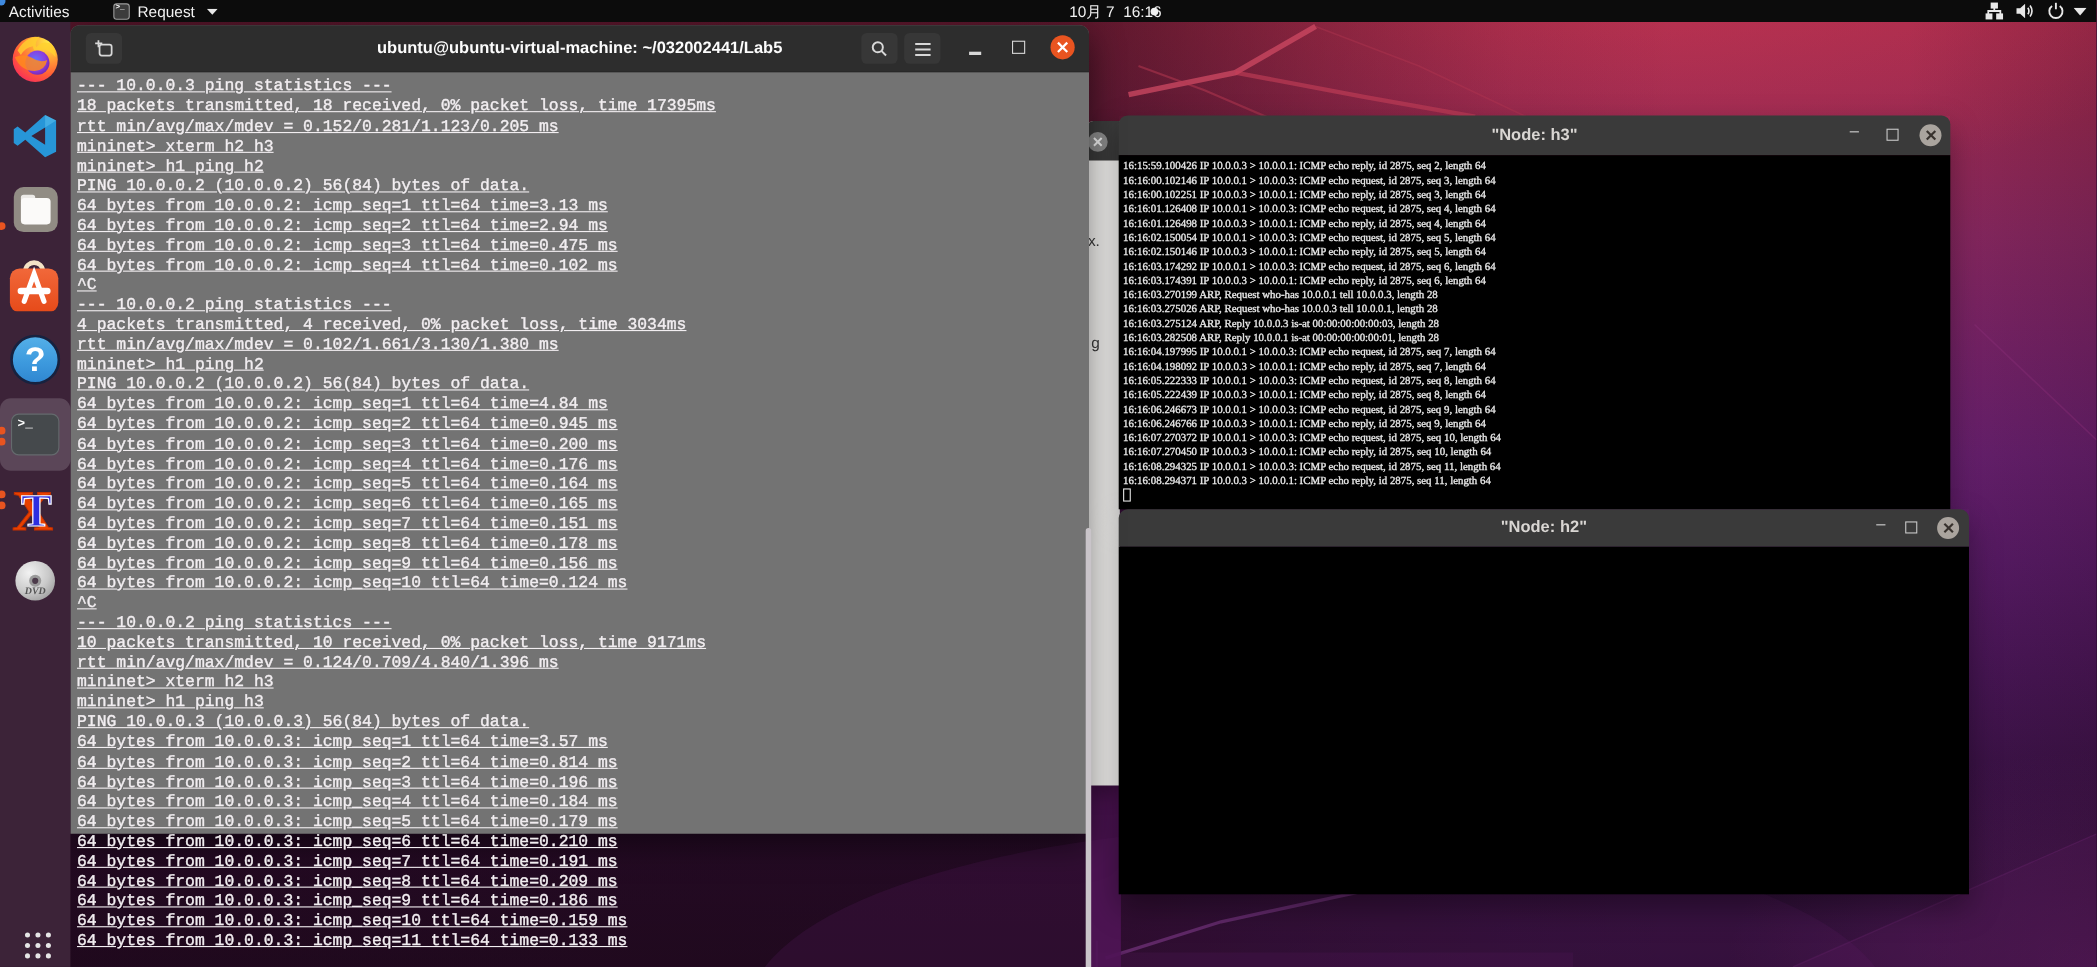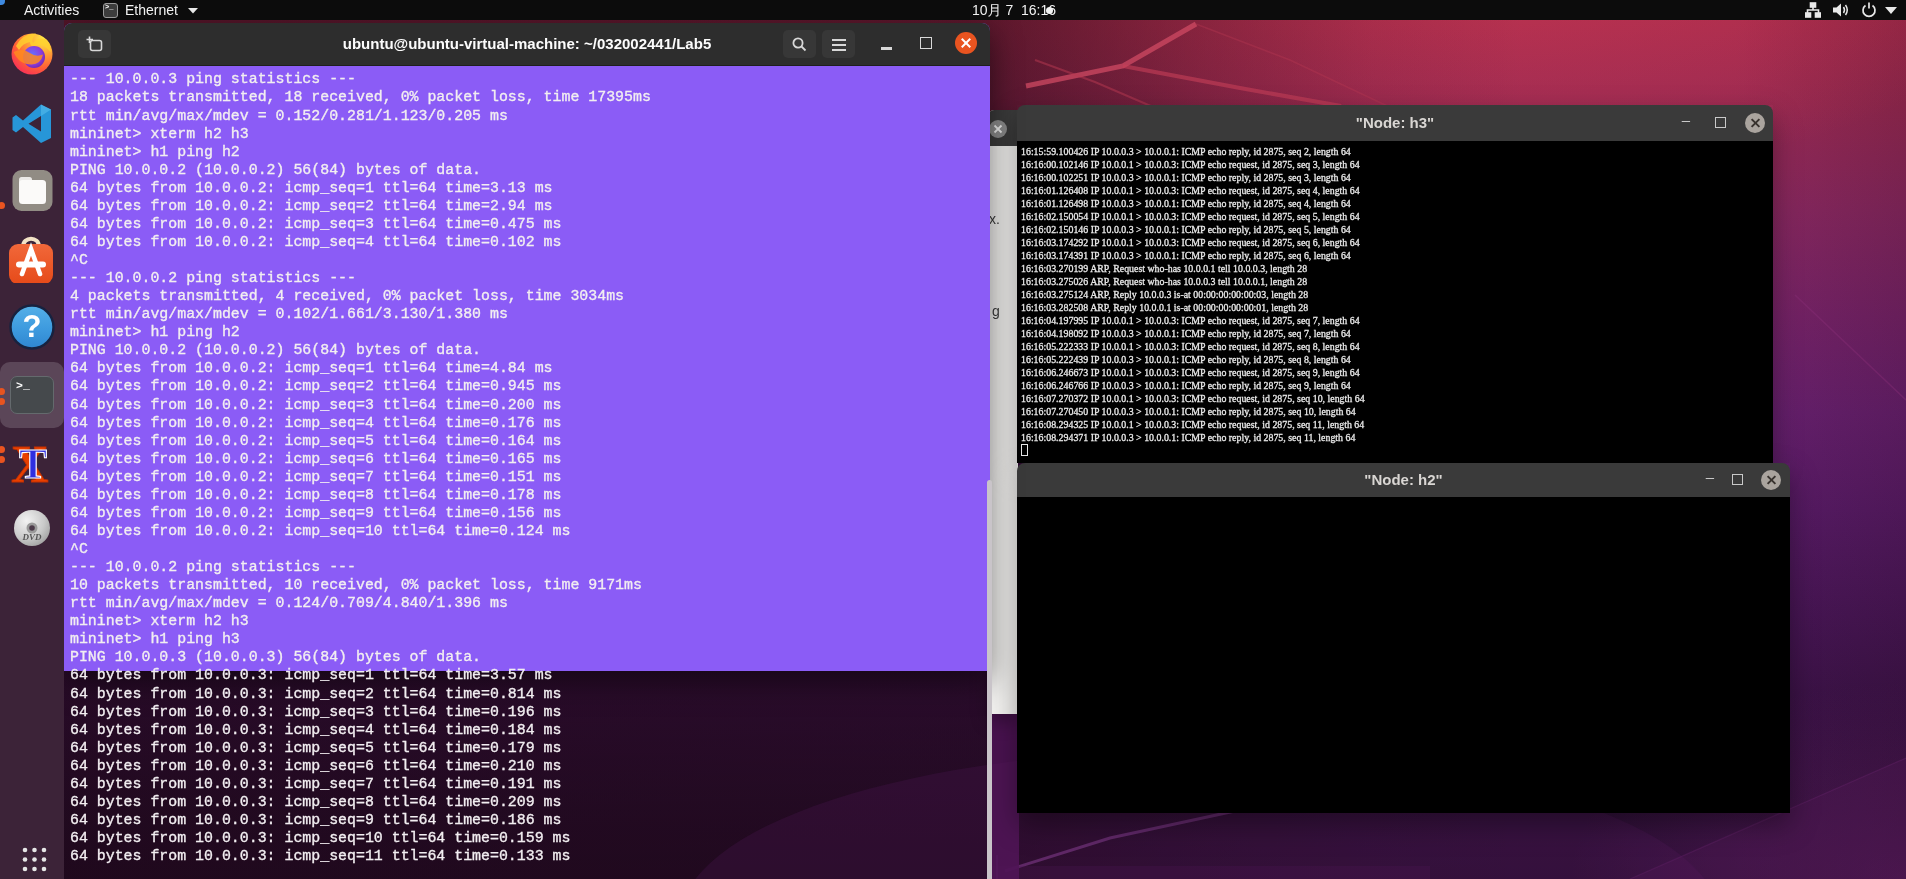--- a/index.html
+++ b/index.html
@@ -22,29 +22,29 @@
   #topbar { left:0; top:0; width:1906px; height:20px; background:#0c0c0c; color:#f2f2f2; }
   #topbar .txt { position:absolute; top:1.5px; font-size:14px; line-height:17px; color:#f2f2f2; }
 
   
   #dock { left:0; top:20px; width:64px; height:859px; background:#3c2338; }
   .dkslot { position:absolute; left:0; width:64px; height:66px; }
   .dkhl { background:rgba(255,255,255,.16); border-radius:10px; }
   .dot { position:absolute; left:-2.5px; width:7px; height:7px; border-radius:50%; background:#e95420; }
 
   
-  #term { left:64px; top:23px; width:926px; height:648px; border-radius:8px 8px 0 0;
-          background:#8b5cf6; box-shadow:0 10px 30px rgba(0,0,0,.5); }
+  #term { left:64px; top:23px; width:926px; height:735px; border-radius:8px 8px 0 0;
+          background:#737373; box-shadow:0 10px 30px rgba(0,0,0,.5); }
   #termbar { position:absolute; left:0; top:0; width:926px; height:43px; background:#2d2d2d;
              border-radius:8px 8px 0 0; border-bottom:1px solid #1f1f1f; }
   .tbtn { position:absolute; top:7px; width:33px; height:28px; background:#373737; border-radius:5px; }
   #termtitle { position:absolute; left:0; top:12px; width:926px; text-align:center; color:#fcfcfc;
                font-size:15px; font-weight:bold; }
   #termpre { position:absolute; left:6px; top:47.4px; color:#f2eef1; -webkit-text-stroke:0.35px #f2eef1;
-             font-family:"Liberation Mono", monospace; font-size:14.9px; line-height:18.06px; }
+             font-family:"Liberation Mono", monospace; font-size:14.9px; line-height:18.06px;text-decoration:underline; }
   .tclose { position:absolute; left:891px; top:9px; width:22px; height:22px; border-radius:50%; background:#e95420; }
   .tclose:before, .tclose:after { content:""; position:absolute; left:5px; top:10px; width:12px; height:2px; background:#fff; }
   .tclose:before { transform:rotate(45deg); } .tclose:after { transform:rotate(-45deg); }
   .tmin { position:absolute; left:817px; top:24px; width:11px; height:2.5px; background:#d8d8d8; }
   .tmax { position:absolute; left:856px; top:14px; width:12px; height:12px; border:1.5px solid #d8d8d8; }
 
   
   #whitewin { left:988px; top:110px; width:30px; height:604px; background:#f2f1ef;
               border-radius:6px 0 0 0; box-shadow:0 8px 18px rgba(0,0,0,.3); }
   #whitebar { position:absolute; left:0; top:0; width:30px; height:36px; background:#3b3b3b; border-radius:6px 0 0 0; }
@@ -309,24 +309,24 @@
         <circle cx="23" cy="13.5" r="2.3"></circle>
       <circle cx="4" cy="23" r="2.3"></circle>
         <circle cx="13.5" cy="23" r="2.3"></circle>
         <circle cx="23" cy="23" r="2.3"></circle>
     </g>
   </svg>
 </div>
 
 <div class="abs" id="topbar">
   <div style="position:absolute; left:-3px; top:-3px; width:8px; height:8px; border-radius:50%; background:#3f8ae0;"></div>
-  <div class="txt" style="left:24px;">Activities</div>
+  <div class="txt" style="left:8px;">Activities</div>
   <div style="position:absolute; left:103px; top:2.5px; width:15px; height:15px; border-radius:3px; background:#3c3c3c; border:1px solid #9a9a9a;"></div>
   <div style="position:absolute; left:105px; top:3px; color:#fff; font-family:'Liberation Mono',monospace; font-size:7px; font-weight:bold;">&gt;_</div>
-  <div class="txt" style="left:125px;">Ethernet</div>
+  <div class="txt" style="left:125px;">Request</div>
   <svg style="position:absolute; left:188px; top:8px;" width="10" height="6">
       <polygon points="0,0 10,0 5,5.5" fill="#e8e8e8"></polygon>
     </svg>
   <div class="txt" style="left:972px;">10月 7&nbsp; 16:16</div>
   <div style="position:absolute; left:1046px; top:6.5px; width:7px; height:7px; border-radius:50%; background:#f2f2f2;"></div>
   <svg style="position:absolute; left:1805px; top:2px;" width="16" height="16" viewBox="0 0 16 16">
     <g fill="none" stroke="#e8e8e8" stroke-width="1.6">
       <rect x="5.5" y="1" width="5" height="4" fill="#e8e8e8"></rect>
       <path d="M8 5 V8 M2.5 11 V8 H13.5 V11"></path>
       <rect x="0.5" y="11" width="5" height="4" fill="#e8e8e8"></rect>

